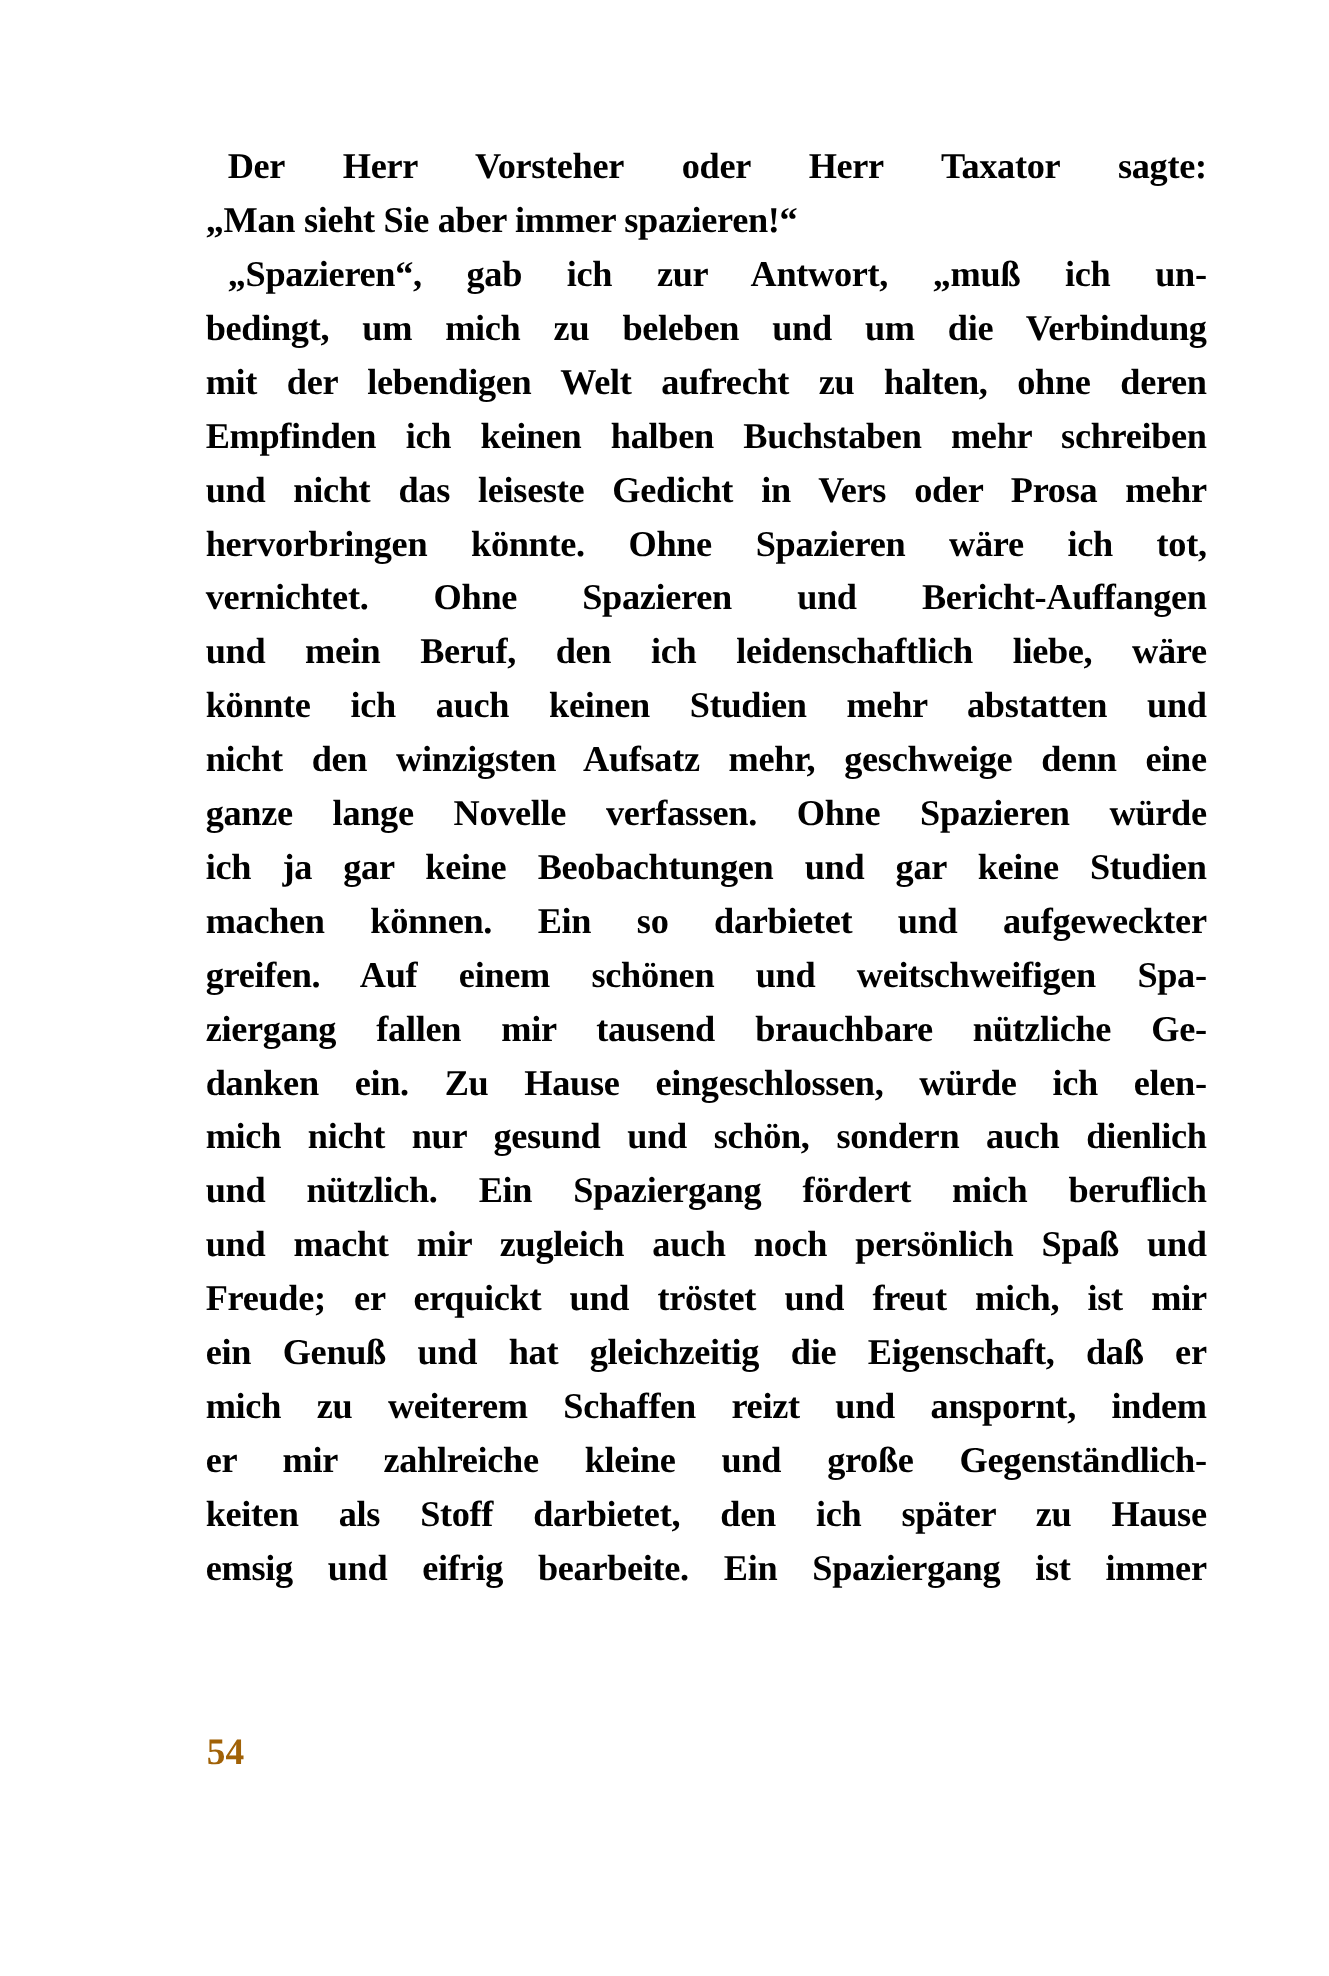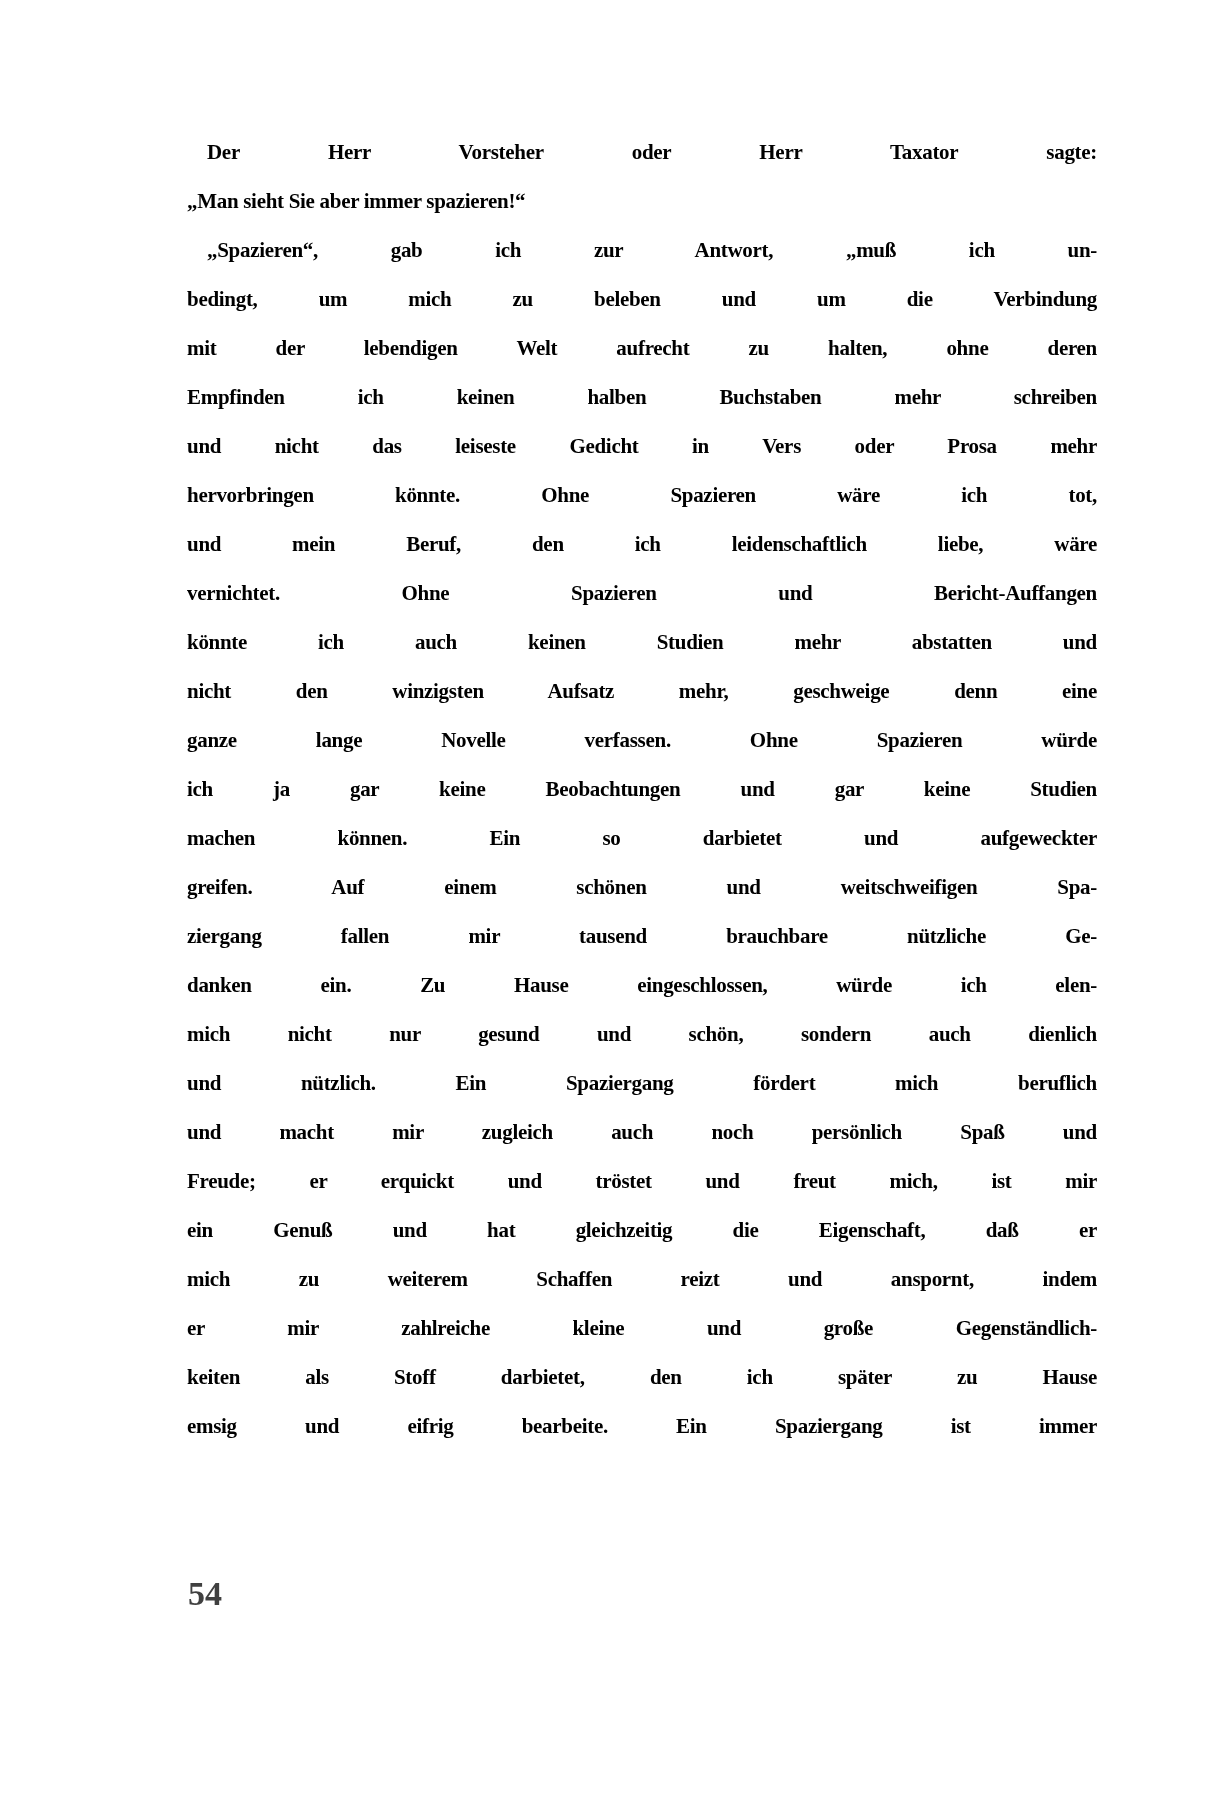--- a/index.html
+++ b/index.html
@@ -18,21 +18,21 @@
     height: 1796px;
     background: #ffffff;
     color: #000000;
     overflow: hidden;
   }
   .text-block {
     position: absolute;
     left: 187px;
     top: 128px;
     width: 910px;
-    font-size: 21px;
+    font-size: 33px;
     line-height: 49px;
     font-weight: bold;
     letter-spacing: -0.3px;
     color: #000000;
   }
   .line {
     width: 100%;
     text-align: justify;
     text-align-last: justify;
     white-space: normal;
@@ -45,38 +45,38 @@
   .line.indent {
     text-indent: 20px;
   }
   .page-number {
     position: absolute;
     left: 188px;
     top: 1572px;
     font-size: 34px;
     line-height: 44px;
     font-weight: bold;
-    color: #404040;
+    color: #a16207;
   }
 </style>
 </head>
 <body>
 
 <div class="page" style="background: rgb(255, 255, 255); color: rgb(0, 0, 0);">
   <div class="text-block">
       <div class="line indent">Der Herr Vorsteher oder Herr Taxator sagte:</div>
       <div class="line ragged">„Man sieht Sie aber immer spazieren!“</div>
       <div class="line indent">„Spazieren“, gab ich zur Antwort, „muß ich un-</div>
       <div class="line">bedingt, um mich zu beleben und um die Verbindung</div>
       <div class="line">mit der lebendigen Welt aufrecht zu halten, ohne deren</div>
       <div class="line">Empfinden ich keinen halben Buchstaben mehr schreiben</div>
       <div class="line">und nicht das leiseste Gedicht in Vers oder Prosa mehr</div>
       <div class="line">hervorbringen könnte. Ohne Spazieren wäre ich tot,</div>
+      <div class="line">vernichtet. Ohne Spazieren und Bericht-Auffangen</div>
       <div class="line">und mein Beruf, den ich leidenschaftlich liebe, wäre</div>
-      <div class="line">vernichtet. Ohne Spazieren und Bericht-Auffangen</div>
       <div class="line">könnte ich auch keinen Studien mehr abstatten und</div>
       <div class="line">nicht den winzigsten Aufsatz mehr, geschweige denn eine</div>
       <div class="line">ganze lange Novelle verfassen. Ohne Spazieren würde</div>
       <div class="line">ich ja gar keine Beobachtungen und gar keine Studien</div>
       <div class="line">machen können. Ein so darbietet und aufgeweckter</div>
       <div class="line">greifen. Auf einem schönen und weitschweifigen Spa-</div>
       <div class="line">ziergang fallen mir tausend brauchbare nützliche Ge-</div>
       <div class="line">danken ein. Zu Hause eingeschlossen, würde ich elen-</div>
       <div class="line">mich nicht nur gesund und schön, sondern auch dienlich</div>
       <div class="line">und nützlich. Ein Spaziergang fördert mich beruflich</div>

